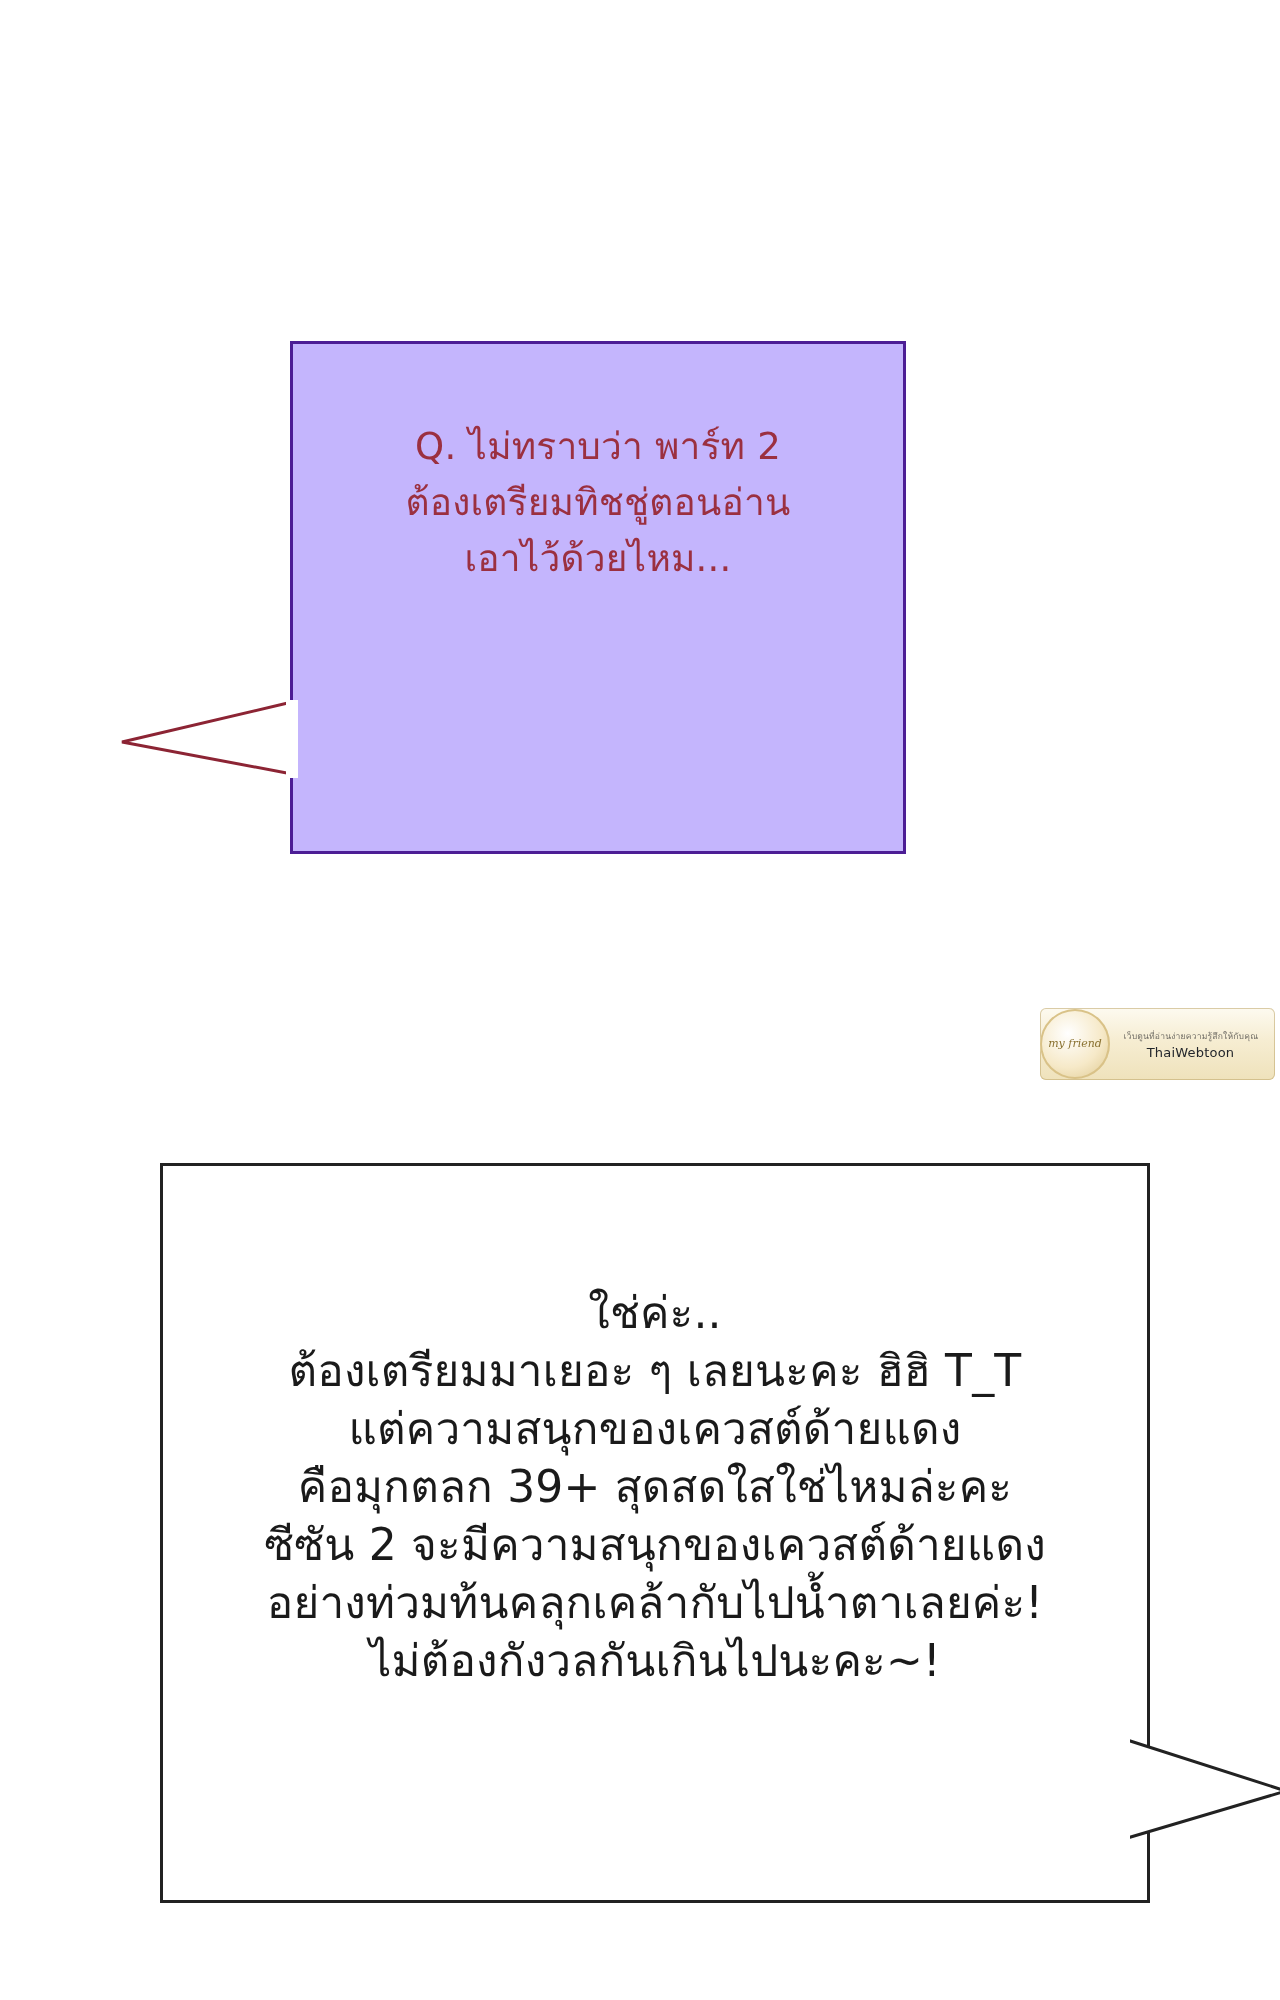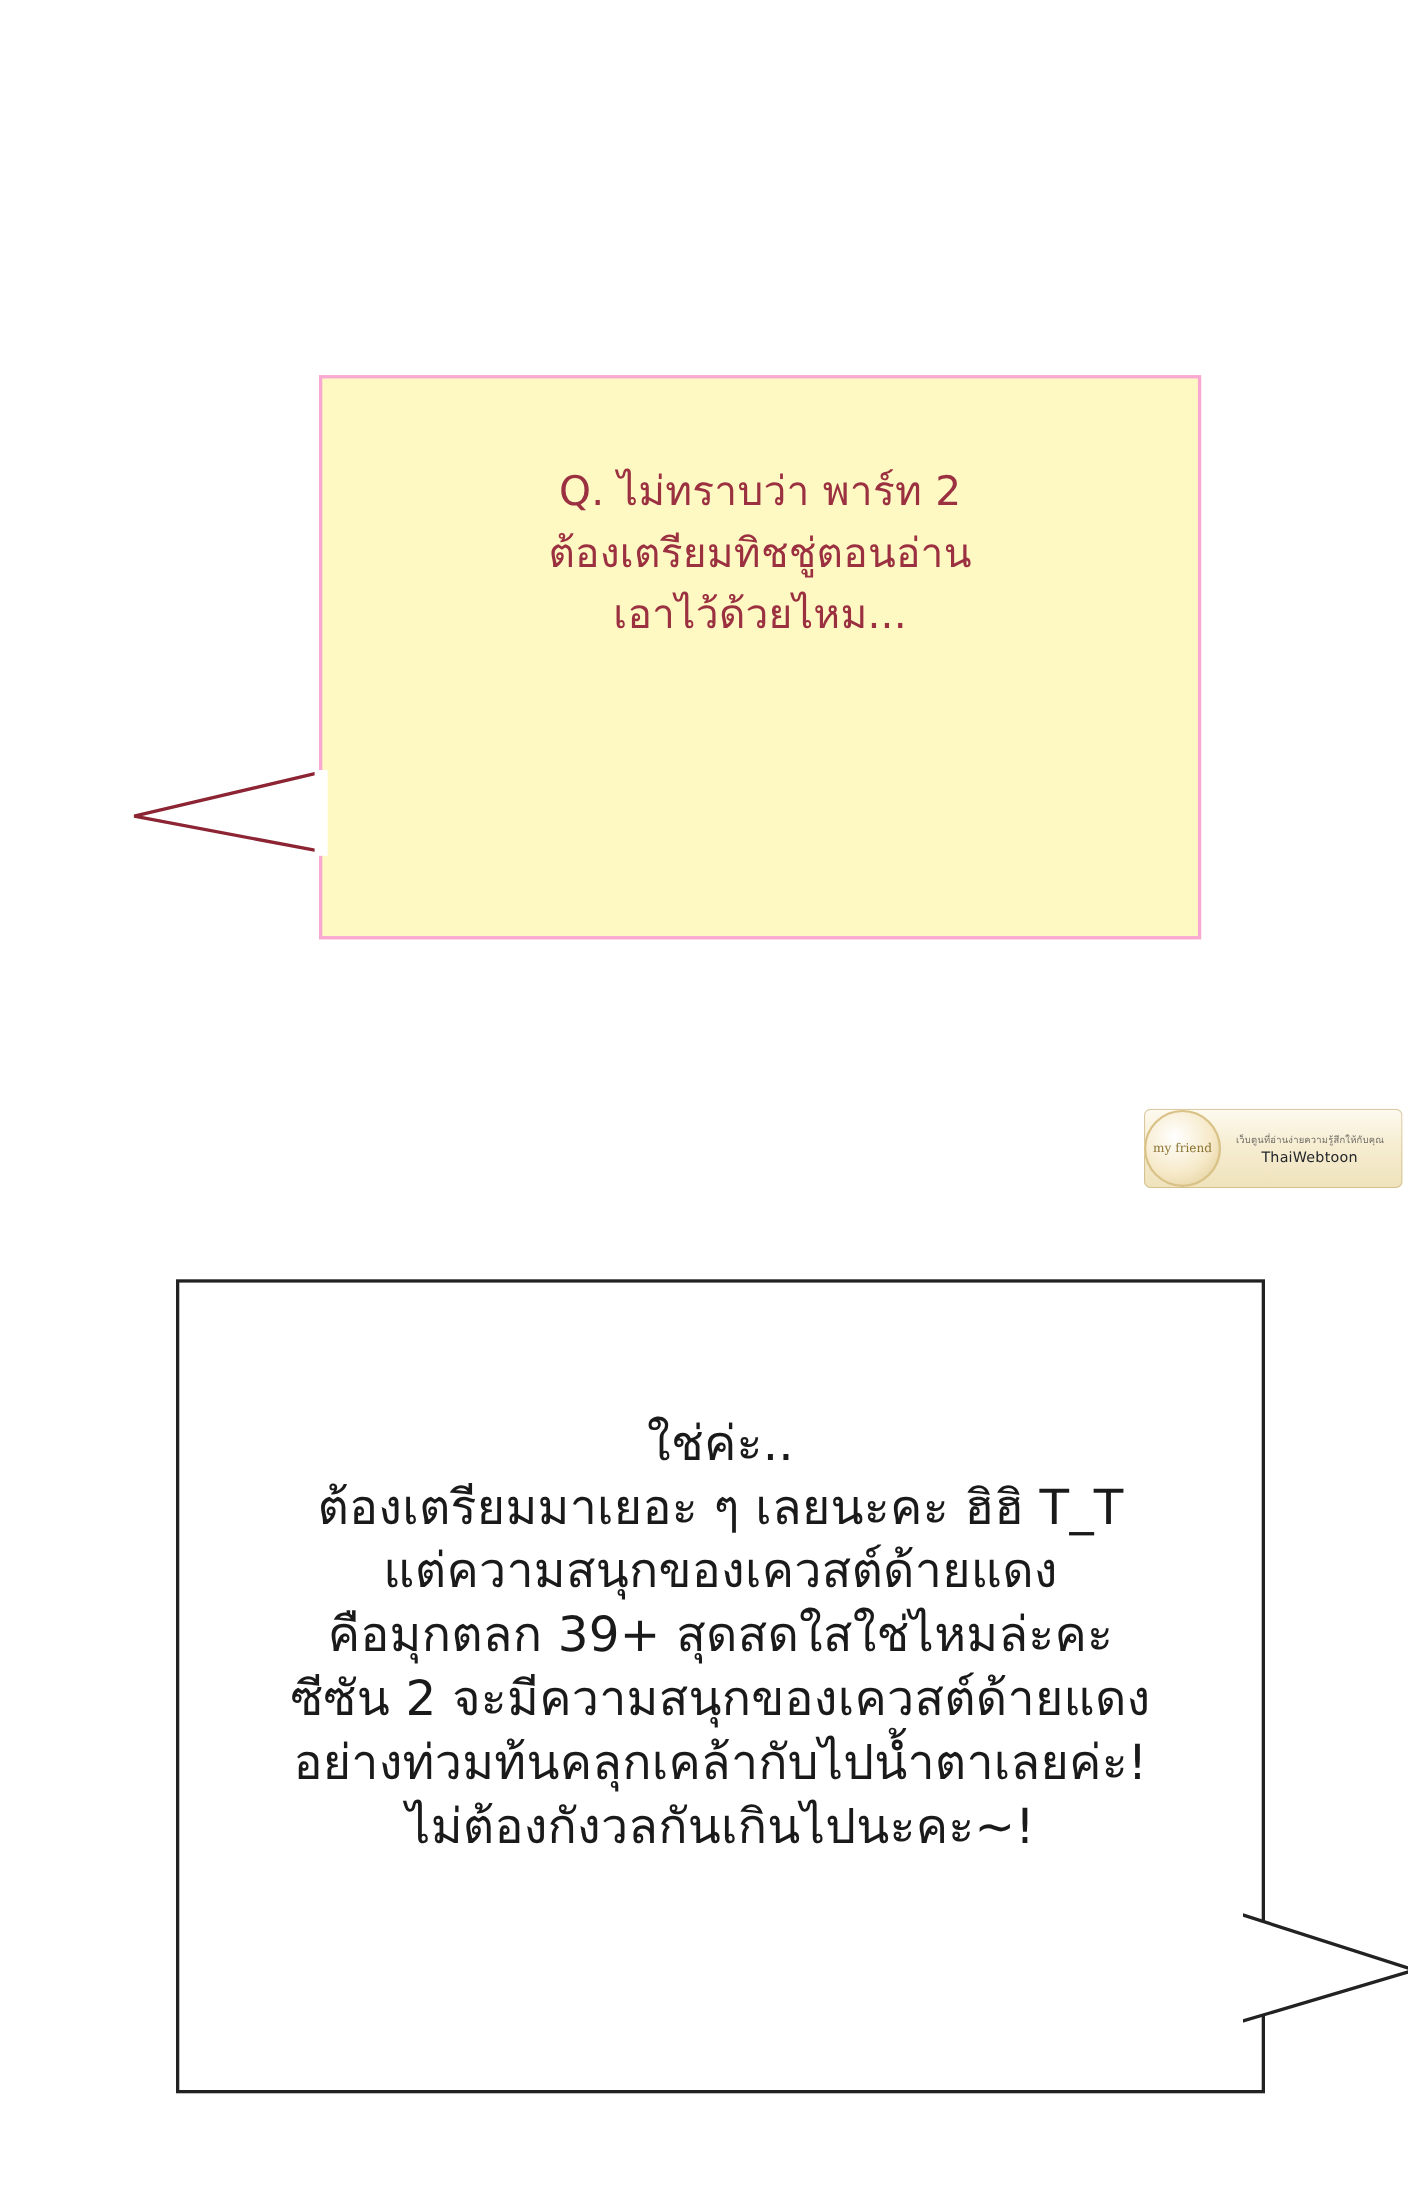--- a/index.html
+++ b/index.html
@@ -22,24 +22,24 @@
     width: 1280px;
     height: 2000px;
     background: #ffffff;
   }
 
   
   .bubble-question {
     position: absolute;
     left: 290px;
     top: 341px;
-    width: 802px;
+    width: 616px;
     height: 513px;
-    border: 3px solid #f9a8d4;
-    background: #fef9c3;
+    border: 3px solid #4c1d95;
+    background: #c4b5fd;
     box-sizing: border-box;
   }
   .bubble-question .q-text {
     position: absolute;
     left: 0;
     right: 0;
     top: 75px;
     text-align: center;
     color: #9b3040;
     font-size: 37px;
@@ -106,20 +106,21 @@
     height: 70px;
     flex: 0 0 70px;
     border-radius: 50%;
     background: radial-gradient(circle at 40% 35%, #ffffff 0%, #f6e9c8 55%, #dcc68b 100%);
     box-shadow: 0 0 0 2px #d9c288 inset;
     display: flex;
     align-items: center;
     justify-content: center;
     color: #8a7231;
     font-size: 11px;
+    font-style: italic;
     font-family: "DejaVu Serif", serif;
     line-height: 1.05;
     text-align: right;
   }
   .watermark .wm-right {
     flex: 1 1 auto;
     padding: 4px 8px 4px 4px;
     display: flex;
     flex-direction: column;
     justify-content: center;

